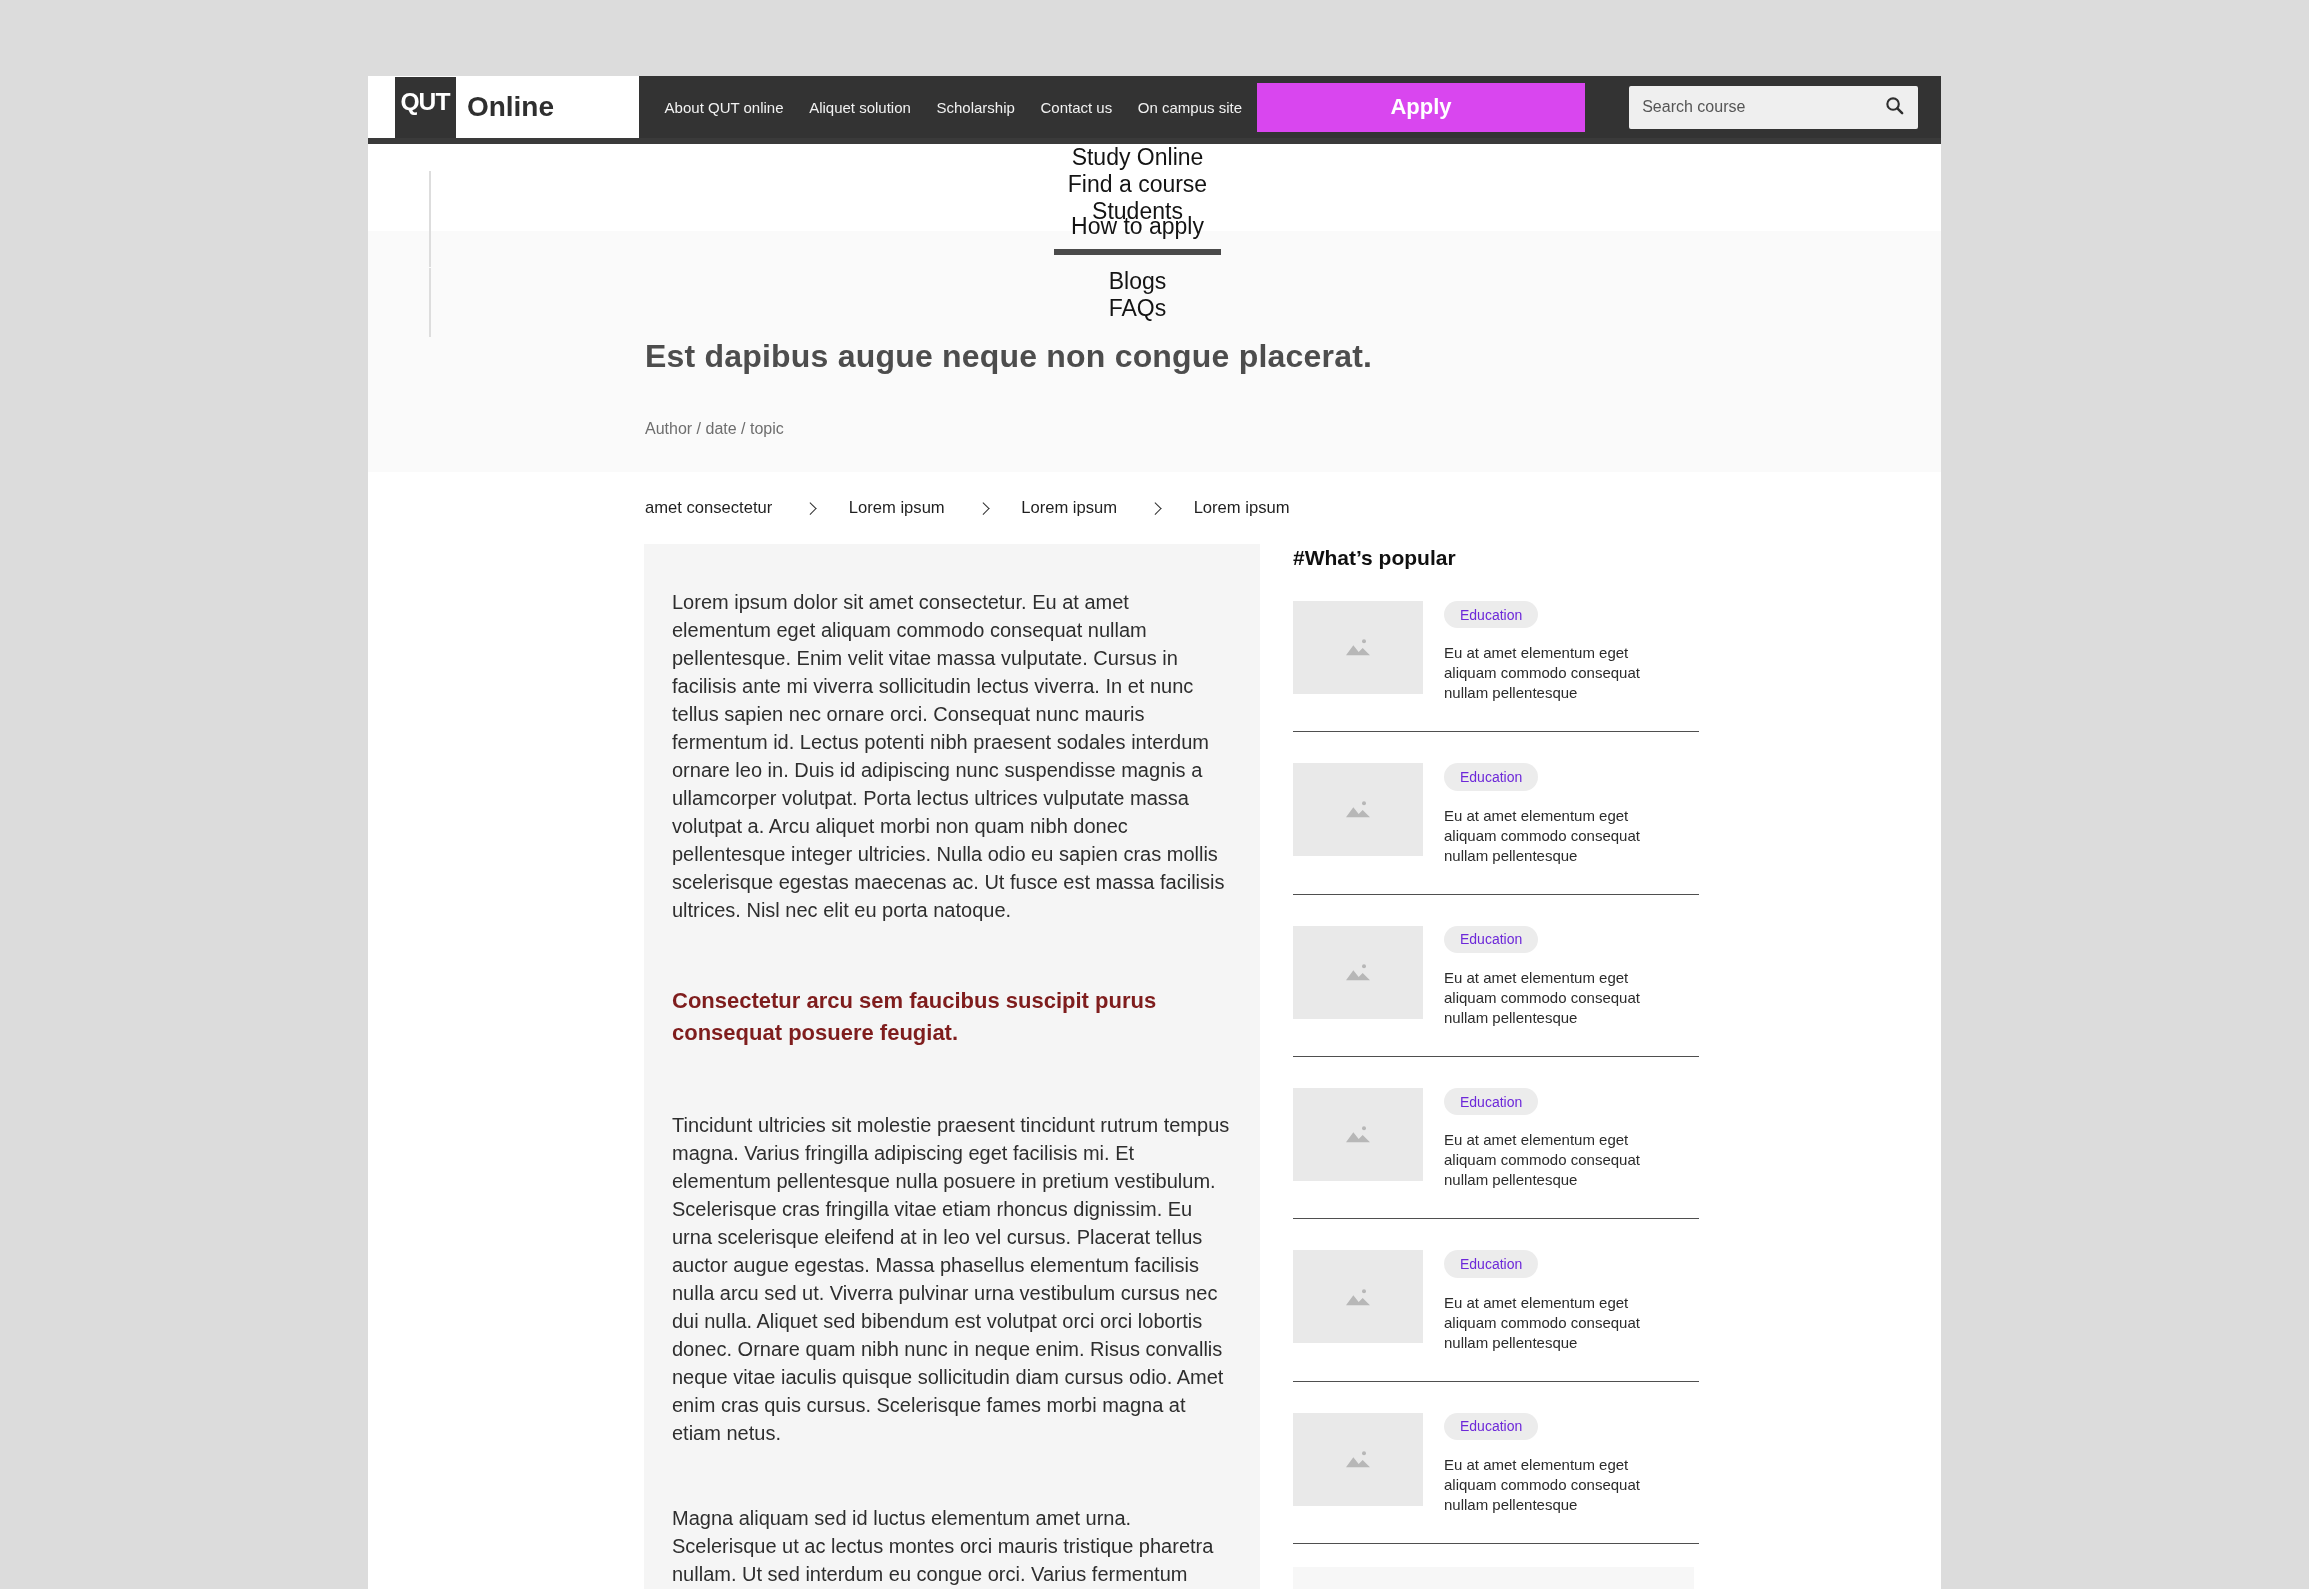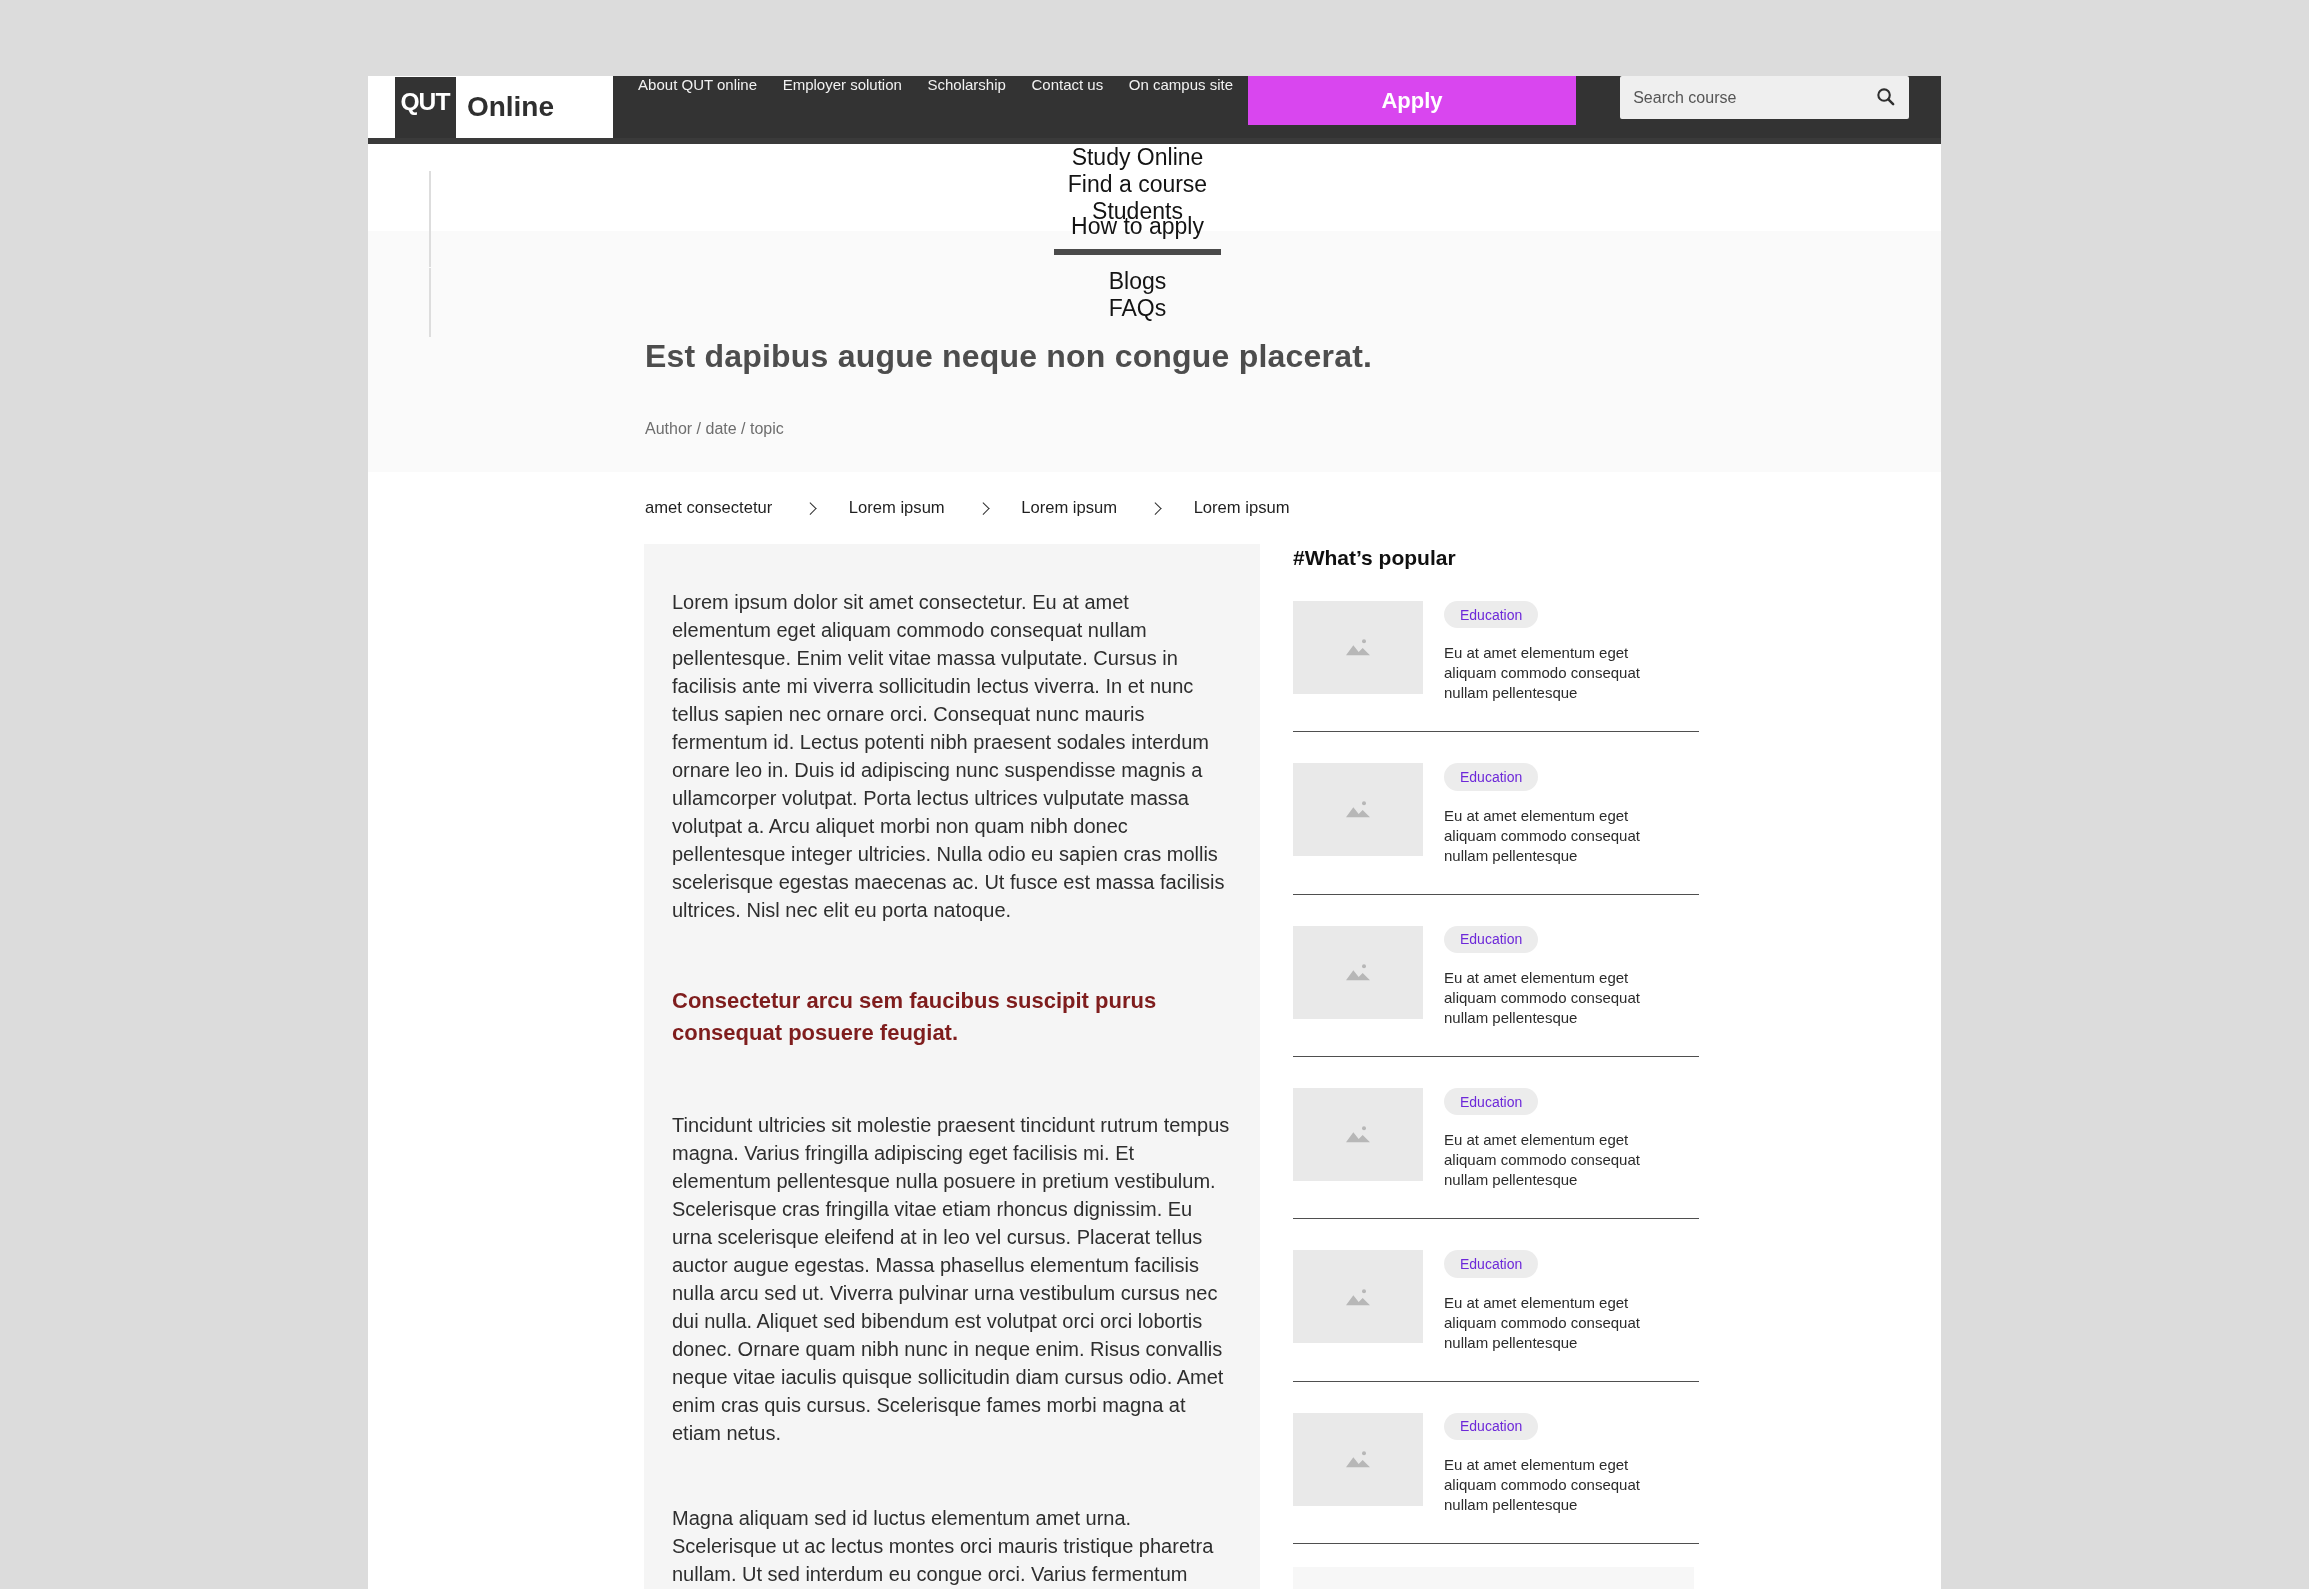--- a/index.html
+++ b/index.html
@@ -8,22 +8,22 @@
 
   .page { width:1573px; margin:76px auto 0; background:#fff; min-height:1514px; }
 
   
   .header { display:flex; height:68px; border-bottom:6.6px solid #3a3a3a; }
   .header-left { width:386px; background:#fff; display:flex; align-items:center; padding-left:26.5px; }
   .logo-square { width:61px; height:61px; background:#333; color:#fff; display:flex;
     align-items:center; justify-content:center; font-weight:800; font-size:24.6px;
     letter-spacing:-0.9px; padding-bottom:9.5px; }
   .logo-suffix { margin-left:11.4px; font-size:28px; font-weight:700; color:#2f2f2f; }
-  .header-right { flex:1; background:#333; display:flex; 
-    justify-content:flex-end; padding-right:32px; }
+  .header-right { flex:1; background:#333; display:flex; align-items:center;
+    justify-content:flex-end; padding-right:23px; }
   .top-link { color:#f2f2f2; font-size:15px; text-decoration:none; margin-left:25.6px; white-space:nowrap; }
   .apply-btn { margin-left:15px; width:328px; height:49px; background:#d946ef; color:#fff;
     border:none; font-size:22px; font-weight:700; font-family:inherit; cursor:pointer; }
   .header-search { margin-left:44px; width:289px; height:43px; background:#efefef;
     display:flex; align-items:center; padding:0 13.2px; border-radius:1.9px; }
   .header-search input { flex:1; border:none; background:transparent; outline:none;
     font-size:16px; color:#333; font-family:inherit; }
   .header-search input::placeholder { color:#555; }
   .mag-icon { flex:0 0 auto; }
 
@@ -77,21 +77,21 @@
 
   <header class="header">
     <div class="header-left">
       <div class="logo-square">
         <span>QUT</span>
       </div>
       <span class="logo-suffix">Online</span>
     </div>
     <div class="header-right">
       <a class="top-link" href="#">About QUT online</a>
-      <a class="top-link" href="#">Employer solution</a>
+      <a class="top-link" href="#">Aliquet solution</a>
       <a class="top-link" href="#">Scholarship</a>
       <a class="top-link" href="#">Contact us</a>
       <a class="top-link" href="#">On campus site</a>
       <button class="apply-btn">Apply</button>
       <div class="header-search">
         <input type="text" placeholder="Search course" style="">
         <span class="mag-icon">
           <svg width="21" height="21" viewBox="0 0 22 22" fill="none">
             <circle cx="9.5" cy="9.5" r="6" stroke="#2f2f2f" stroke-width="2.2"></circle>
             <line x1="14" y1="14" x2="19" y2="19" stroke="#2f2f2f" stroke-width="2.6" stroke-linecap="round"></line>

